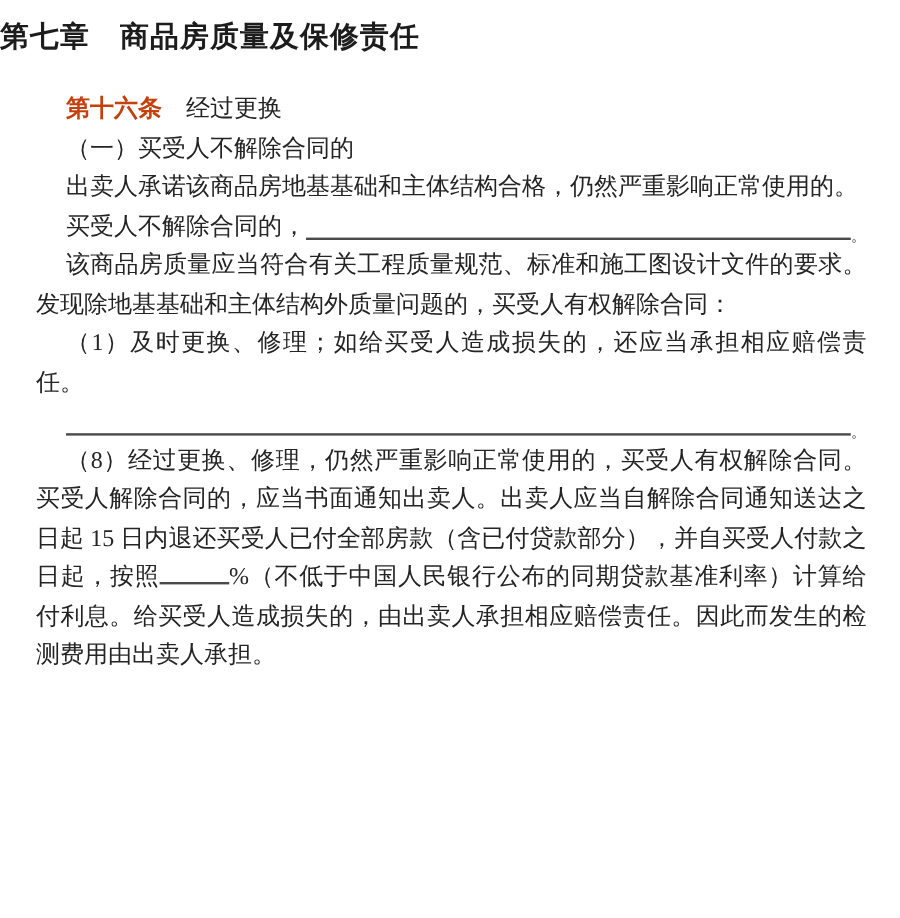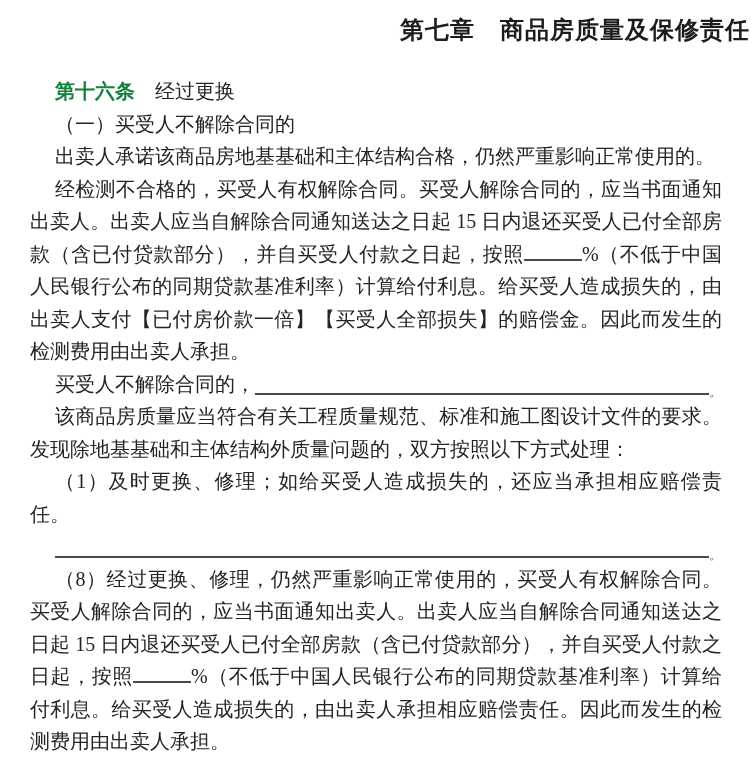--- a/index.html
+++ b/index.html
@@ -13,21 +13,21 @@
   .page {
     position: relative;
     width: 750px;
     height: 765px;
     background: #ffffff;
     color: #222222;
     font-family: "Liberation Serif", "DejaVu Serif", serif;
   }
   .doc-title {
     margin: 14px 0 0 0;
-    text-align: right;
+    text-align: left;
     font-family: "Liberation Sans", "DejaVu Sans", sans-serif;
     font-weight: 700;
     font-size: 24px;
     letter-spacing: 1px;
     color: #1c1c1c;
   }
   .body-text {
     margin: 29px 28px 0 30px;
     font-size: 20px;
     line-height: 32.5px;
@@ -58,48 +58,47 @@
   }
   .blank-inline {
     display: inline-block;
     width: 58px;
     height: 2px;
     border-bottom: 2px solid #4a4a4a;
   }
   .bold-label {
     font-weight: 700;
     font-family: "Liberation Sans", "DejaVu Sans", sans-serif;
-    color: #15803d;
+    color: #c2410c;
   }
   .end-period {
     flex: 0 0 auto;
     align-self: flex-end;
     font-size: 13px;
     line-height: 13px;
     margin-bottom: 2px;
     color: #4a4a4a;
   }
 </style>
 </head>
 <body>
 
 <div class="page">
   <h1 class="doc-title">第七章　商品房质量及保修责任</h1>
 
   <div class="body-text" id="paragraphs">
       <div class="para"><span class="bold-label">第十六条</span><span>　经过更换</span></div>
       <div class="para"><span>（一）买受人不解除合同的</span></div>
       <div class="para"><span>出卖人承诺该商品房地基基础和主体结构合格，仍然严重影响正常使用的。</span></div>
-      <div class="para"><span>经检测不合格的，买受人有权解除合同。买受人解除合同的，应当书面通知出卖人。出卖人应当自解除合同通知送达之日起 15 日内退还买受人已付全部房款（含已付贷款部分），并自买受人付款之日起，按照</span><span class="blank-inline"></span><span>%（不低于中国人民银行公布的同期贷款基准利率）计算给付利息。给买受人造成损失的，由出卖人支付【已付房价款一倍】【买受人全部损失】的赔偿金。因此而发生的检测费用由出卖人承担。</span></div>
       <div class="para fill-line">
         <span class="lead-text">买受人不解除合同的，</span>
         <span class="blank-fill"></span>
         <span class="end-period">。</span>
       </div>
-      <div class="para"><span>该商品房质量应当符合有关工程质量规范、标准和施工图设计文件的要求。发现除地基基础和主体结构外质量问题的，双方按照以下方式处理：</span></div>
+      <div class="para"><span>该商品房质量应当符合有关工程质量规范、标准和施工图设计文件的要求。发现除地基基础和主体结构外质量问题的，买受人有权解除合同：</span></div>
       <div class="para"><span>（1）及时更换、修理；如给买受人造成损失的，还应当承担相应赔偿责任。</span></div>
       <div class="para fill-line">
         <span class="blank-fill"></span>
         <span class="end-period">。</span>
       </div>
       <div class="para"><span>（8）经过更换、修理，仍然严重影响正常使用的，买受人有权解除合同。买受人解除合同的，应当书面通知出卖人。出卖人应当自解除合同通知送达之日起 15 日内退还买受人已付全部房款（含已付贷款部分），并自买受人付款之日起，按照</span><span class="blank-inline"></span><span>%（不低于中国人民银行公布的同期贷款基准利率）计算给付利息。给买受人造成损失的，由出卖人承担相应赔偿责任。因此而发生的检测费用由出卖人承担。</span></div>
     </div>
 
 </div>
 

